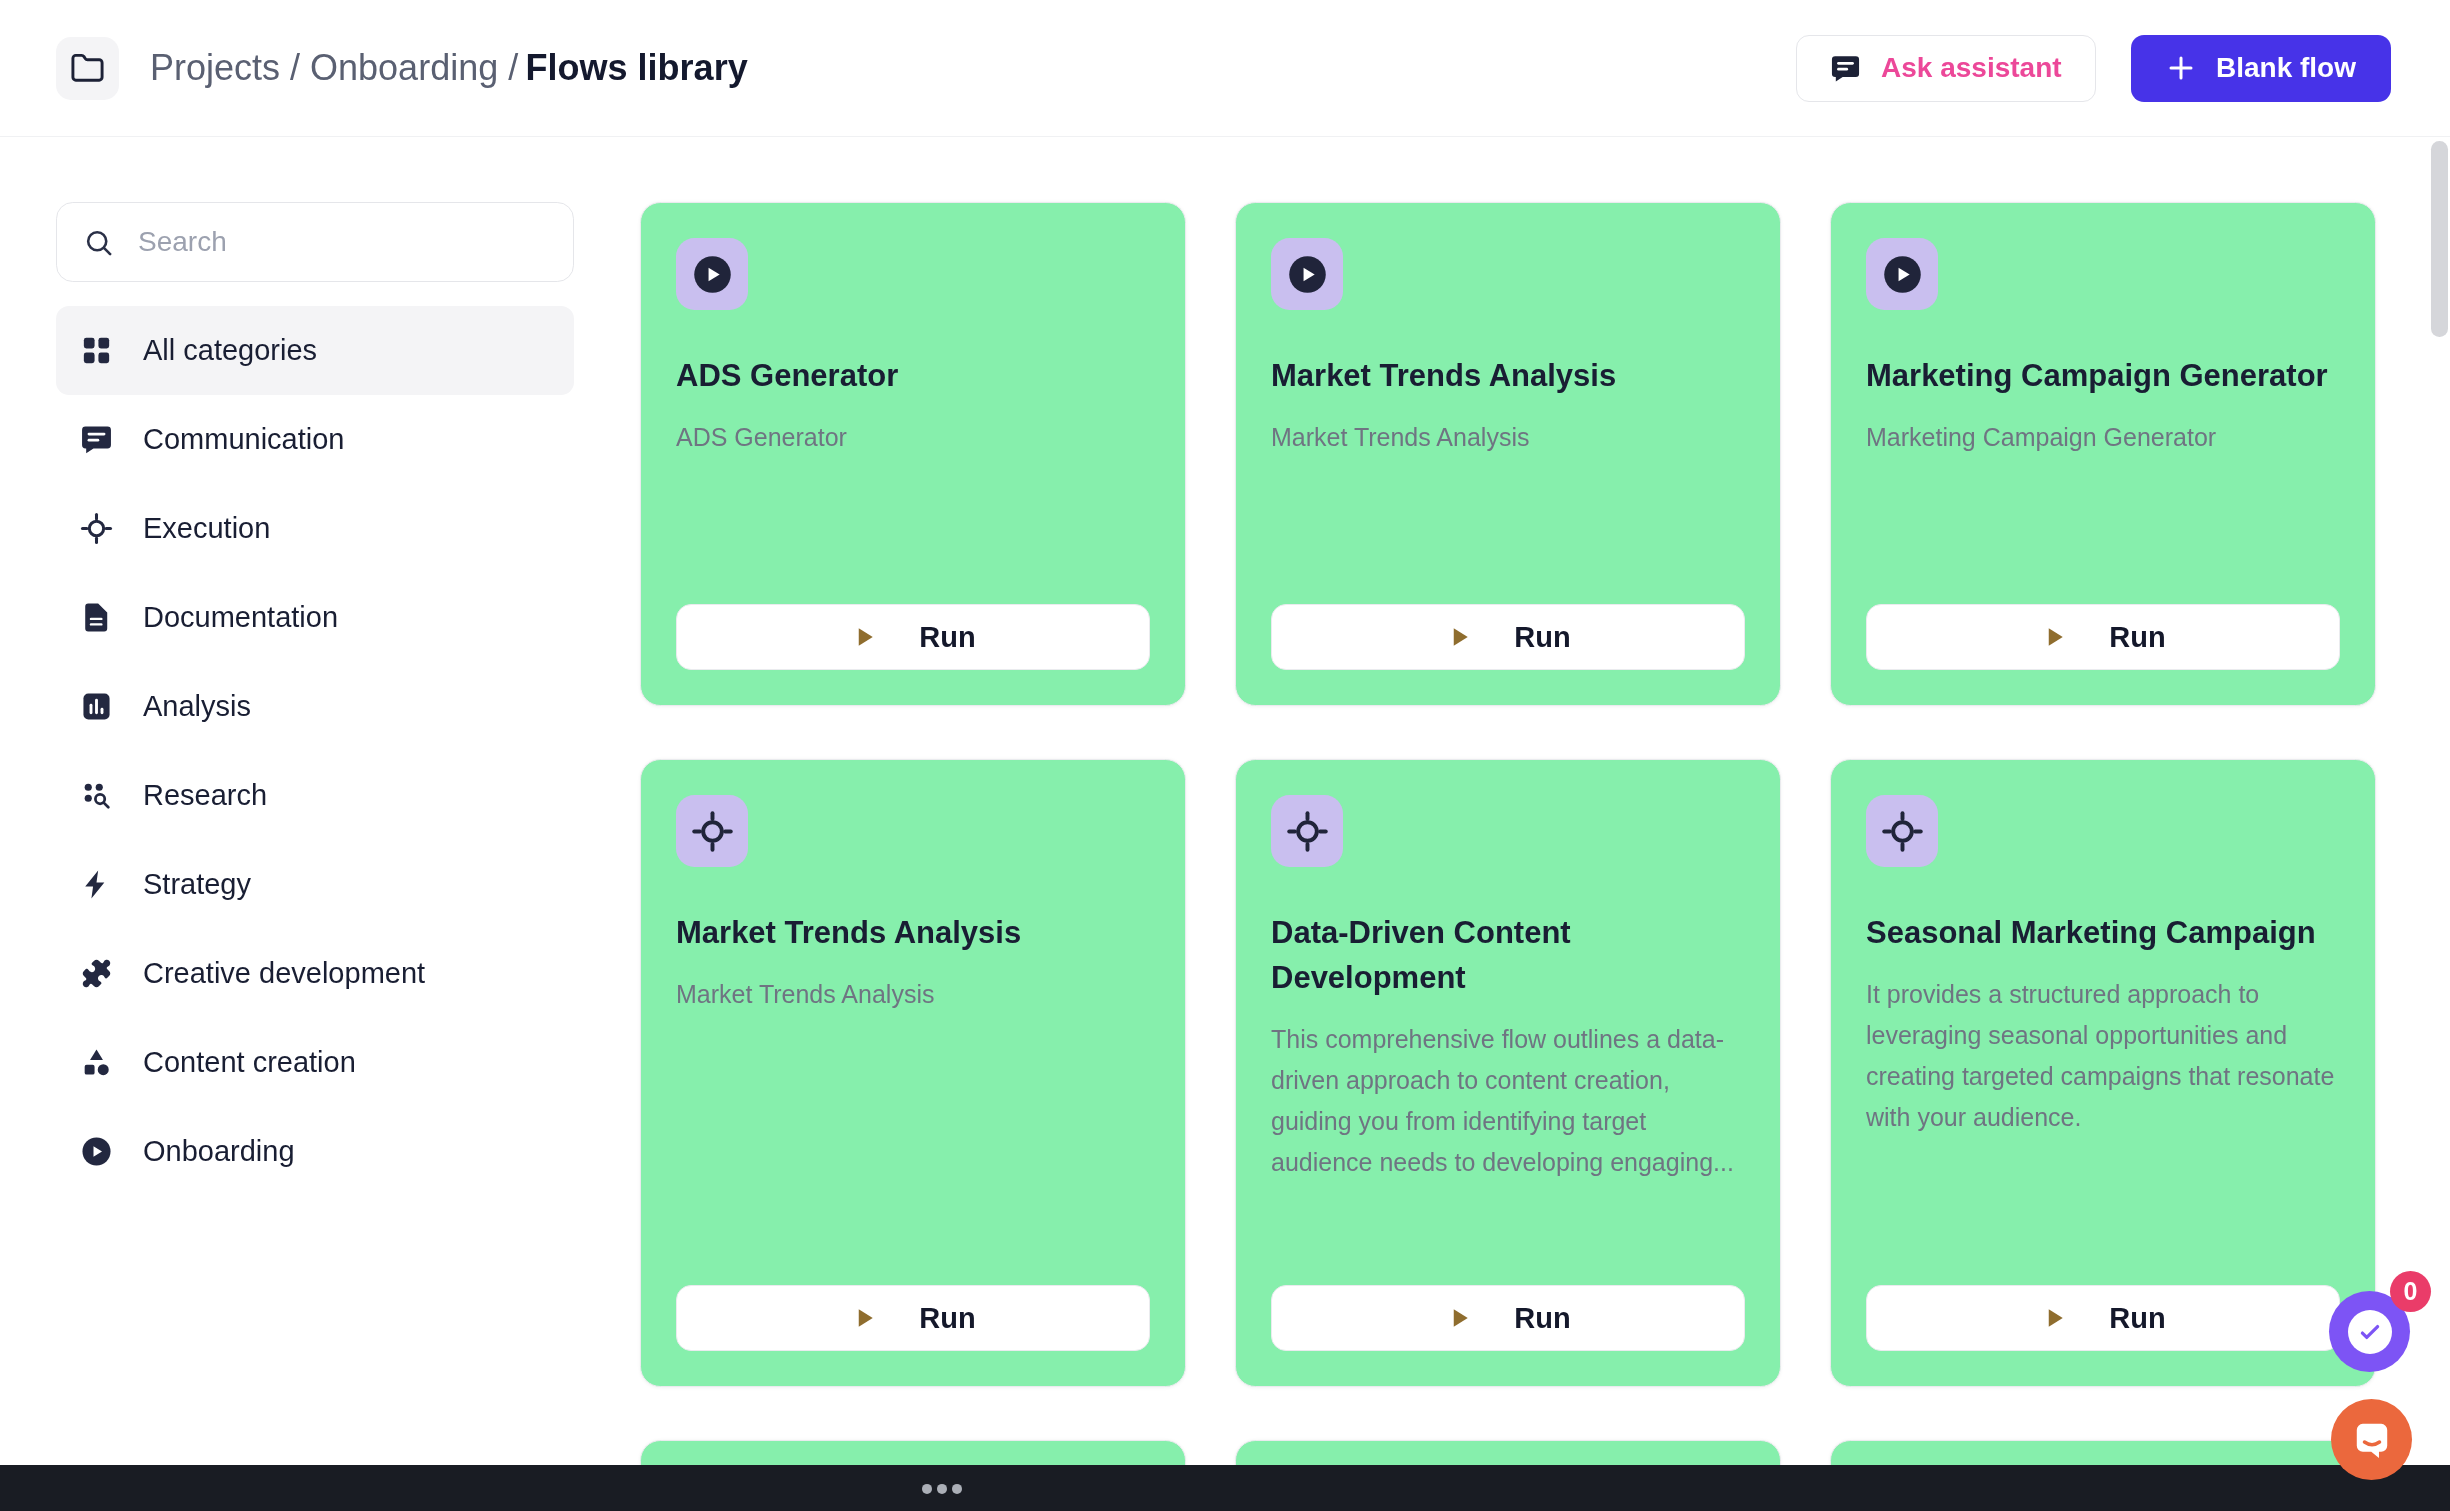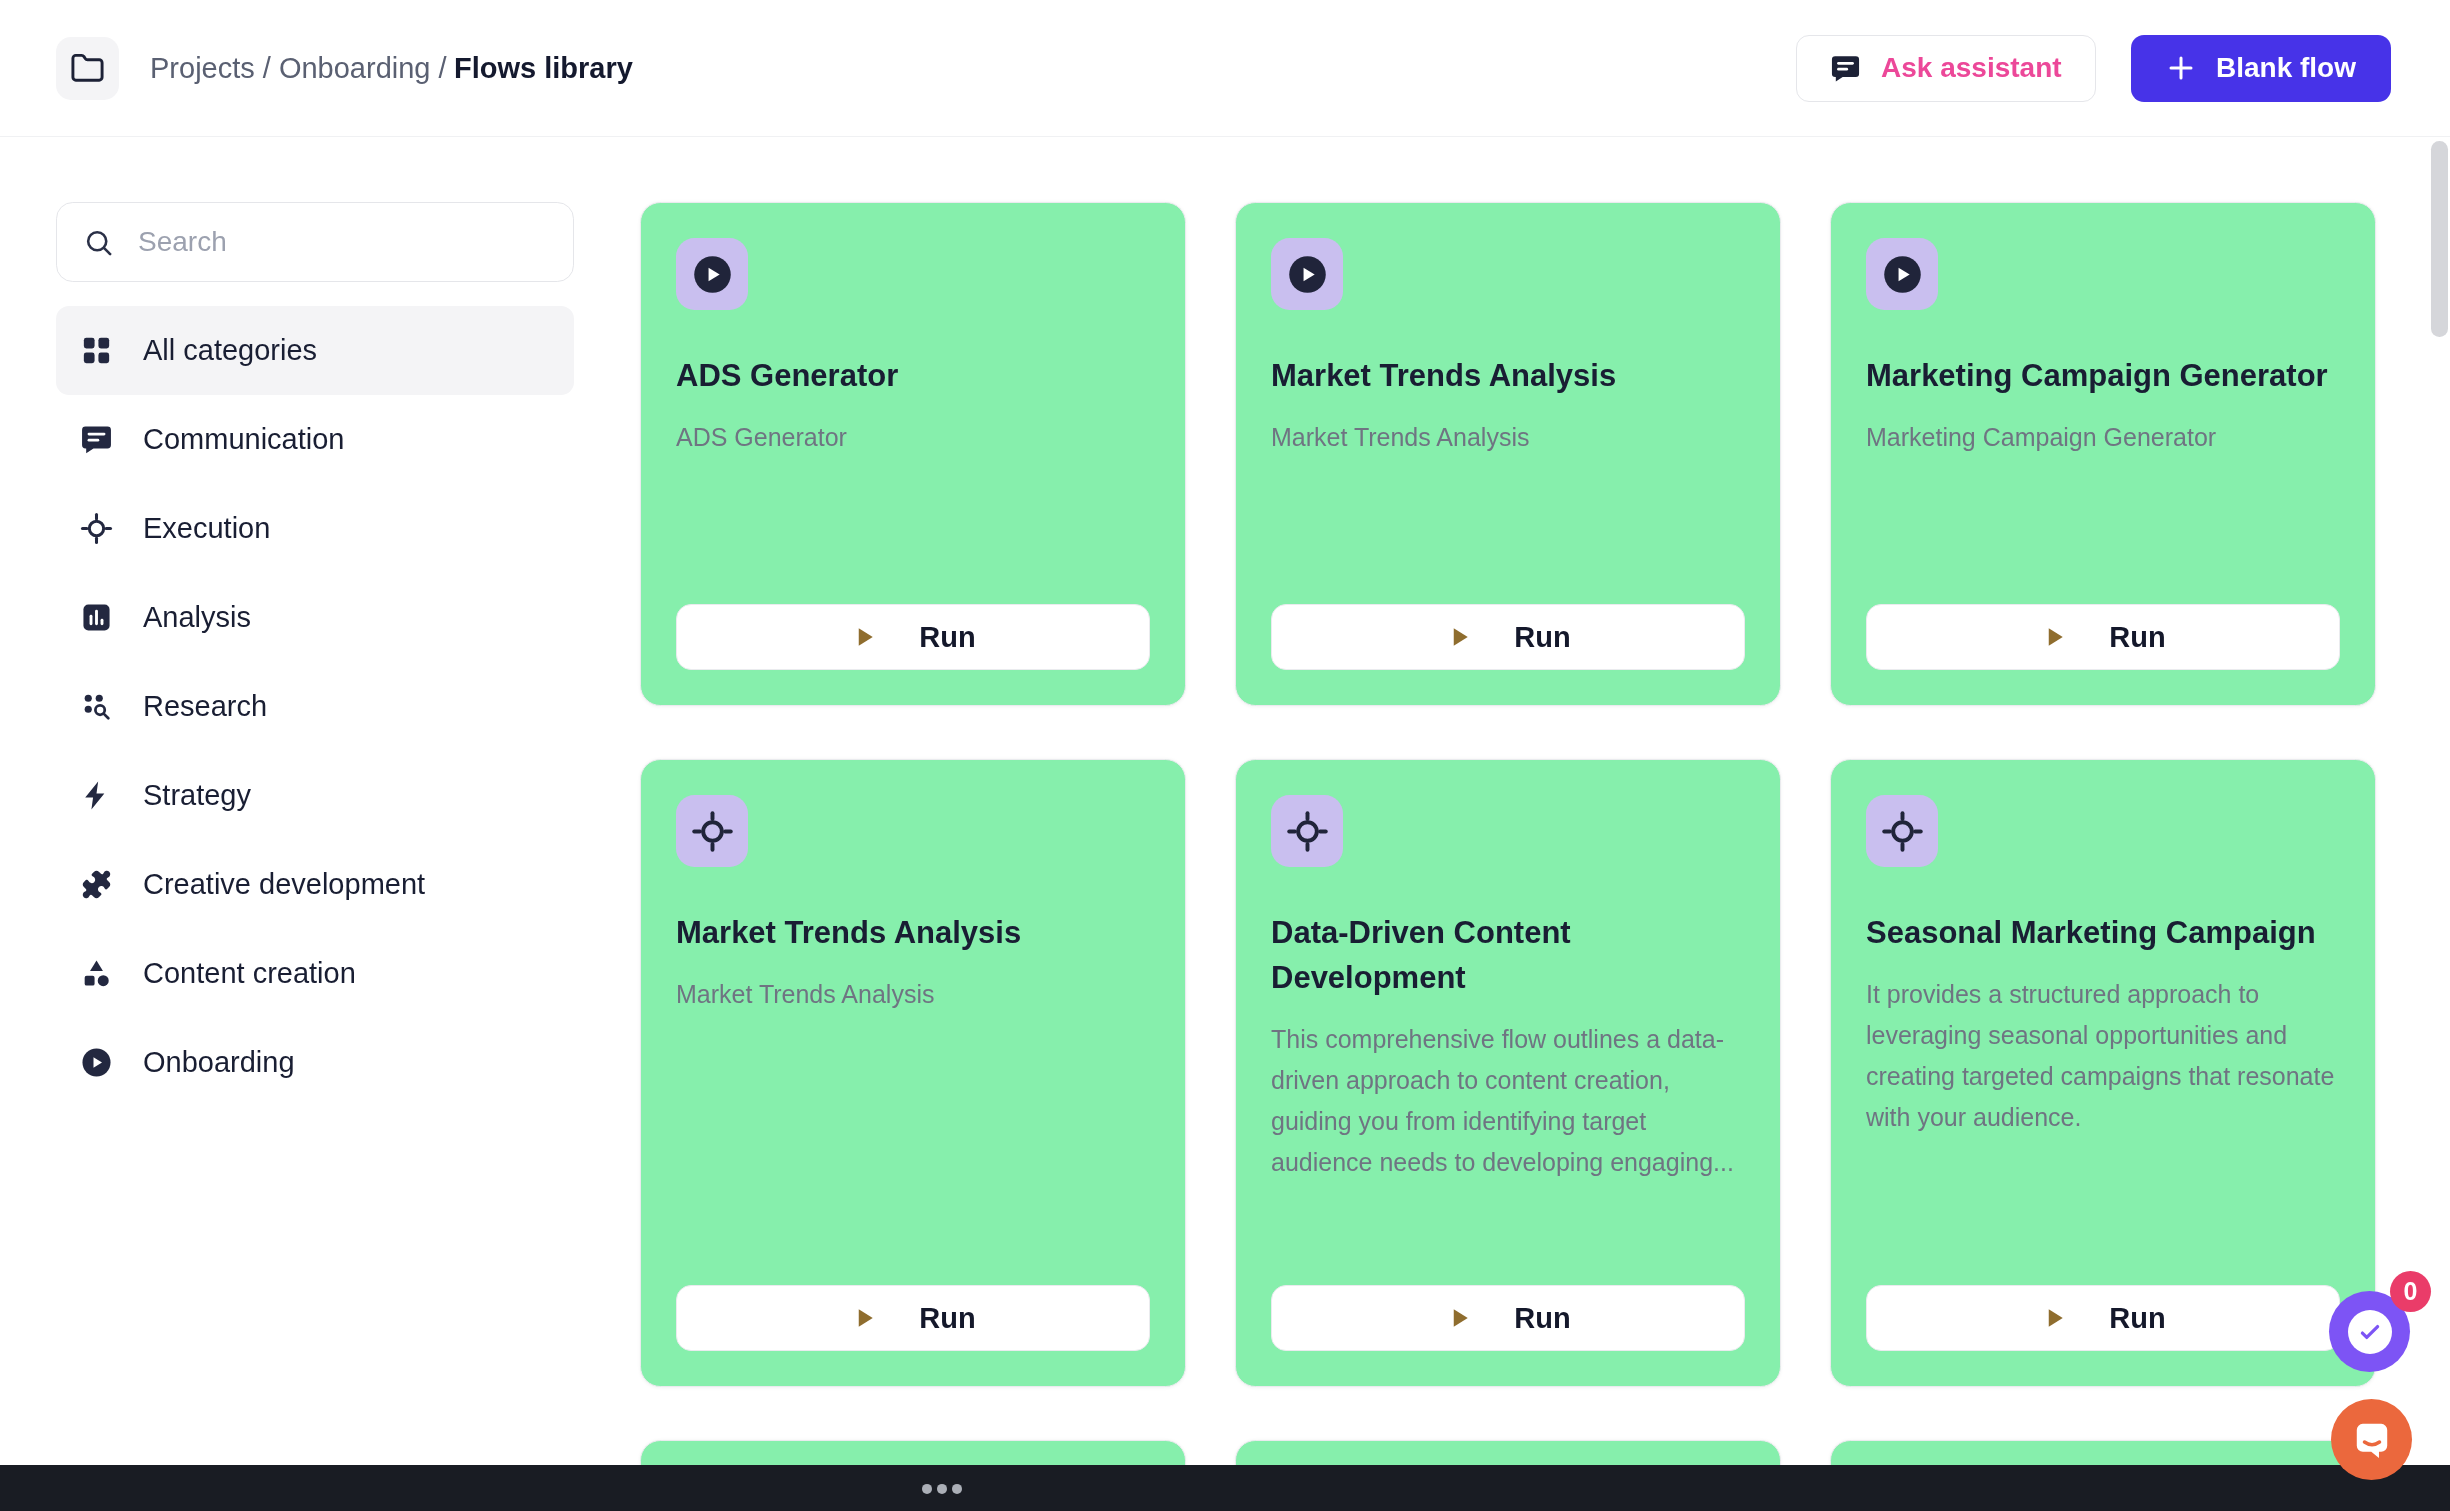--- a/index.html
+++ b/index.html
@@ -14,21 +14,21 @@
     position:absolute;top:0;left:0;right:0;height:137px;
     display:flex;align-items:center;
     padding:0 59px 0 56px;box-sizing:border-box;
     background:#fff;border-bottom:1.9px solid #F0F1F3;z-index:4;
   }
   .folder-btn{
     width:63px;height:63px;border-radius:15px;background:#F4F4F6;
     display:flex;align-items:center;justify-content:center;flex:0 0 auto;border:none;cursor:pointer;
   }
   .folder-btn svg{width:35px;height:35px;}
-  .breadcrumb{margin-left:31px;font-size:29px;color:#5A6072;white-space:nowrap;}
+  .breadcrumb{margin-left:31px;font-size:36px;color:#5A6072;white-space:nowrap;}
   .breadcrumb .current{color:#14192E;font-weight:700;margin-left:7.4px;}
   .ask-btn{
     margin-left:auto;height:67px;padding:0 33px;border-radius:13px;
     background:#fff;border:1.9px solid #E5E6EA;display:flex;align-items:center;gap:20.4px;
     font-family:inherit;font-size:28px;font-weight:700;color:#ec4899;cursor:pointer;
   }
   .ask-btn svg{width:31px;height:31px;}
   .blank-btn{
     margin-left:35px;height:67px;padding:0 35px;border-radius:13px;border:none;
     background:#4733E8;display:flex;align-items:center;gap:20.4px;
@@ -176,20 +176,30 @@
             <line x1="12" y1="19" x2="12" y2="22.2"></line>
             <line x1="1.8" y1="12" x2="5" y2="12"></line>
             <line x1="19" y1="12" x2="22.2" y2="12"></line>
           </svg>
         </span>
         <span class="s-label">Execution</span>
       </div>
       <div class="side-item">
         <span class="s-icon">
           <svg viewBox="0 0 24 24">
+            <path fill="currentColor" d="M6 1.8h7.2l6.6 6.6V20a2.2 2.2 0 0 1-2.2 2.2H6A2.2 2.2 0 0 1 3.8 20V4A2.2 2.2 0 0 1 6 1.8z"></path>
+            <line x1="8" y1="13" x2="15.5" y2="13" stroke="#fff" stroke-width="1.8" stroke-linecap="round"></line>
+            <line x1="8" y1="17" x2="15.5" y2="17" stroke="#fff" stroke-width="1.8" stroke-linecap="round"></line>
+          </svg>
+        </span>
+        <span class="s-label">Documentation</span>
+      </div>
+      <div class="side-item">
+        <span class="s-icon">
+          <svg viewBox="0 0 24 24">
             <rect fill="currentColor" x="2.5" y="2.5" width="19" height="19" rx="3.6"></rect>
             <line x1="8" y1="16.5" x2="8" y2="11" stroke="#fff" stroke-width="2.1" stroke-linecap="round"></line>
             <line x1="12" y1="16.5" x2="12" y2="7.5" stroke="#fff" stroke-width="2.1" stroke-linecap="round"></line>
             <line x1="16" y1="16.5" x2="16" y2="14" stroke="#fff" stroke-width="2.1" stroke-linecap="round"></line>
           </svg>
         </span>
         <span class="s-label">Analysis</span>
       </div>
       <div class="side-item">
         <span class="s-icon">

